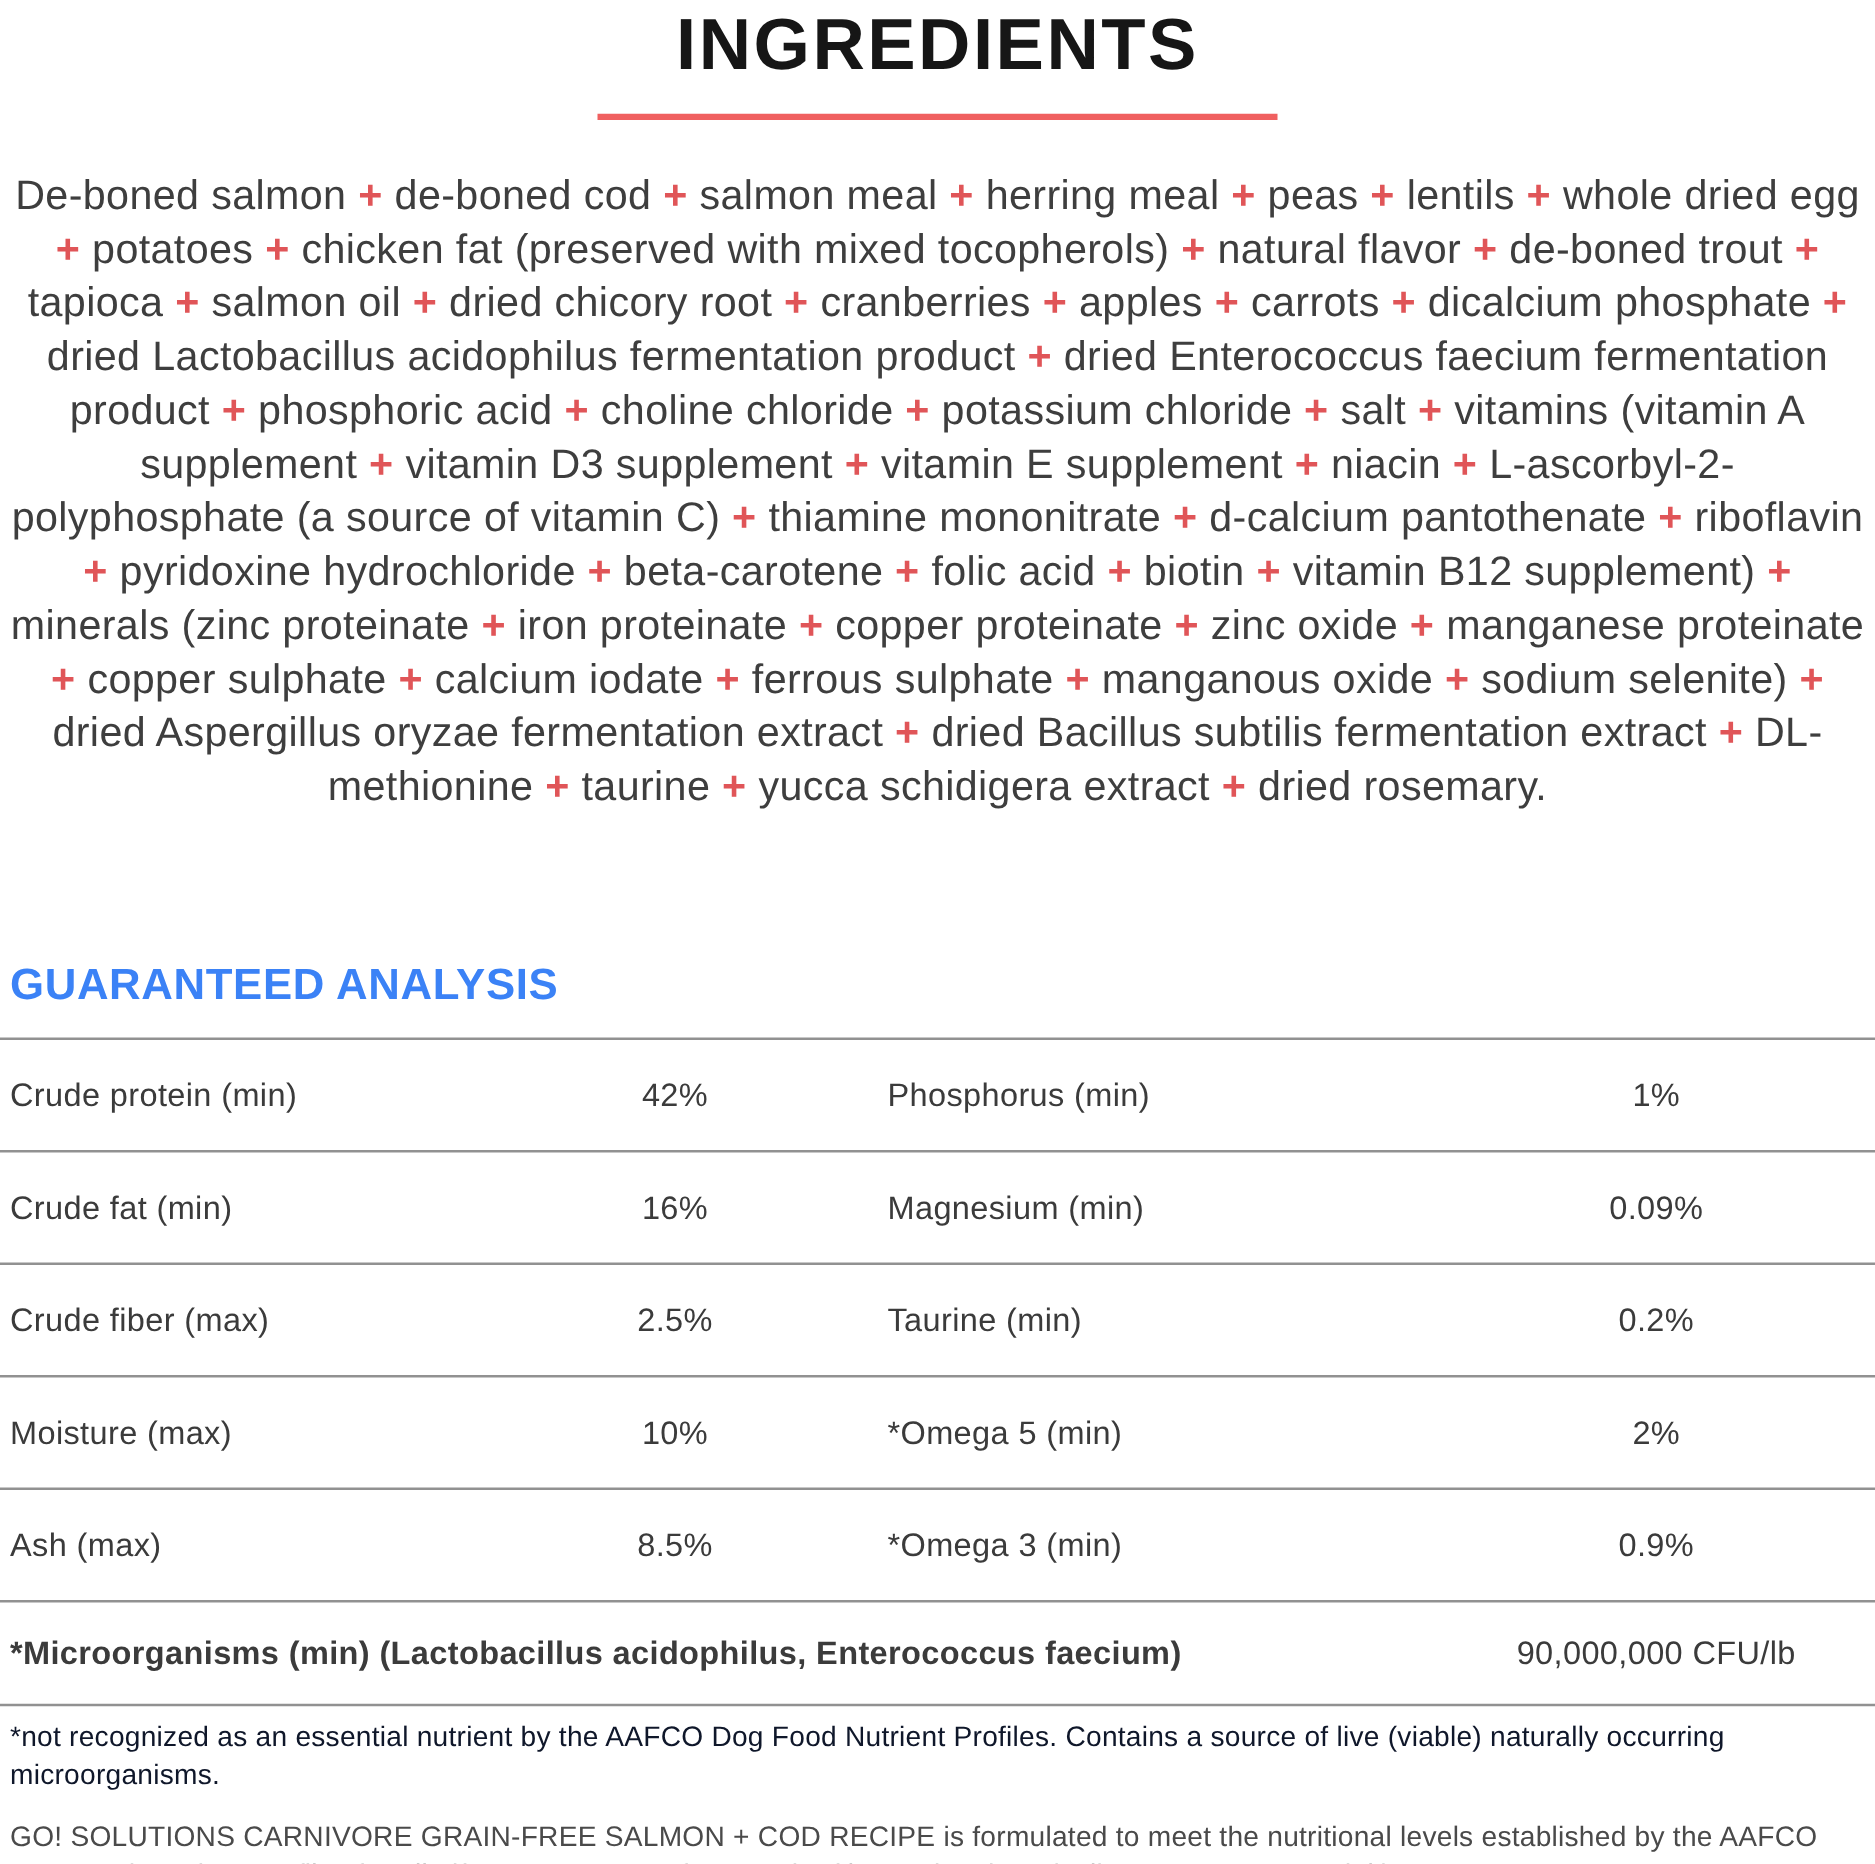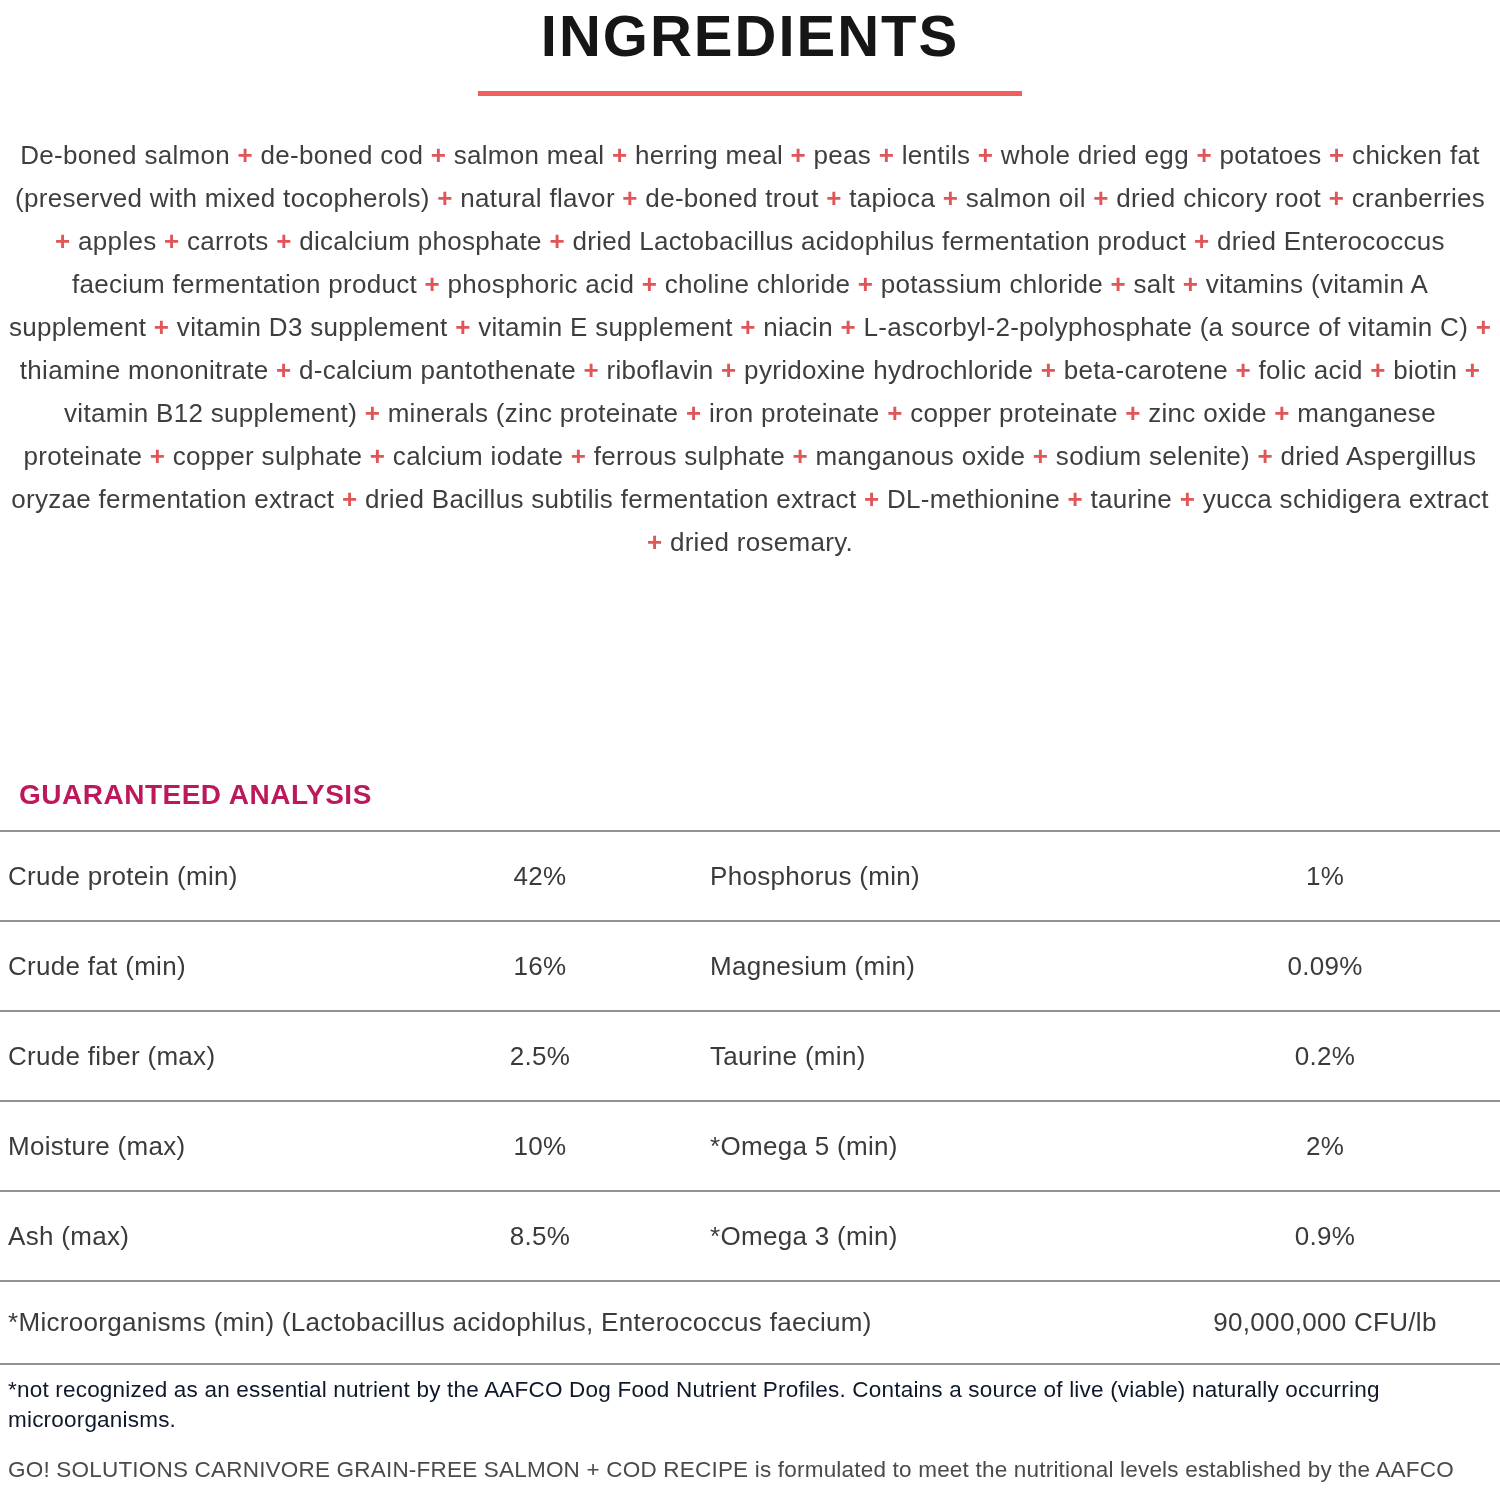--- a/index.html
+++ b/index.html
@@ -39,40 +39,40 @@
     background: var(--rule, #f06060);
     margin: 22px auto 0 auto;
     border: none;
   }
 
   
   .ing-text {
     margin: 38px auto 0 auto;
     width: 1486px;
     text-align: center;
-    font-size: 26px;
+    font-size: 33px;
     line-height: 43px;
     letter-spacing: 0.3px;
     color: #3e3e3e;
   }
   .ing-text .plus {
     color: var(--accent, #e05558);
     font-weight: 600;
   }
 
   
   .ga-heading {
-    margin: 11px;
+    margin: 0;
     position: absolute;
     left: 8px;
     top: 768px;
-    font-size: 28px;
+    font-size: 35px;
     font-weight: 800;
     letter-spacing: 0.5px;
-    color: #be185d;
+    color: #3b82f6;
   }
   .ga-table {
     position: absolute;
     top: 830px;
     left: 0;
     width: 1500px;
     border-top: 2px solid #919191;
     font-size: 26px;
     color: #3b3b3b;
     letter-spacing: 0.3px;
@@ -85,21 +85,21 @@
     border-bottom: 2px solid #919191;
   }
   .ga-row.footer-row {
     grid-template-columns: 1180px 320px;
     height: 81px;
   }
   .ga-cell.label-left   { padding-left: 8px; text-align: left; }
   .ga-cell.value-left   { text-align: center; }
   .ga-cell.label-right  { padding-left: 70px; text-align: left; }
   .ga-cell.value-right  { text-align: center; padding-right: 30px; }
-  .ga-cell.footer-label { padding-left: 8px; text-align: left; }
+  .ga-cell.footer-label { padding-left: 8px; text-align: left; font-weight: bold; }
   .ga-cell.footer-value { text-align: center; padding-right: 30px; }
 
   
   .footnote-1 {
     position: absolute;
     top: 1352px;
     left: 8px;
     width: 1486px;
     font-size: 22.5px;
     line-height: 30px;

